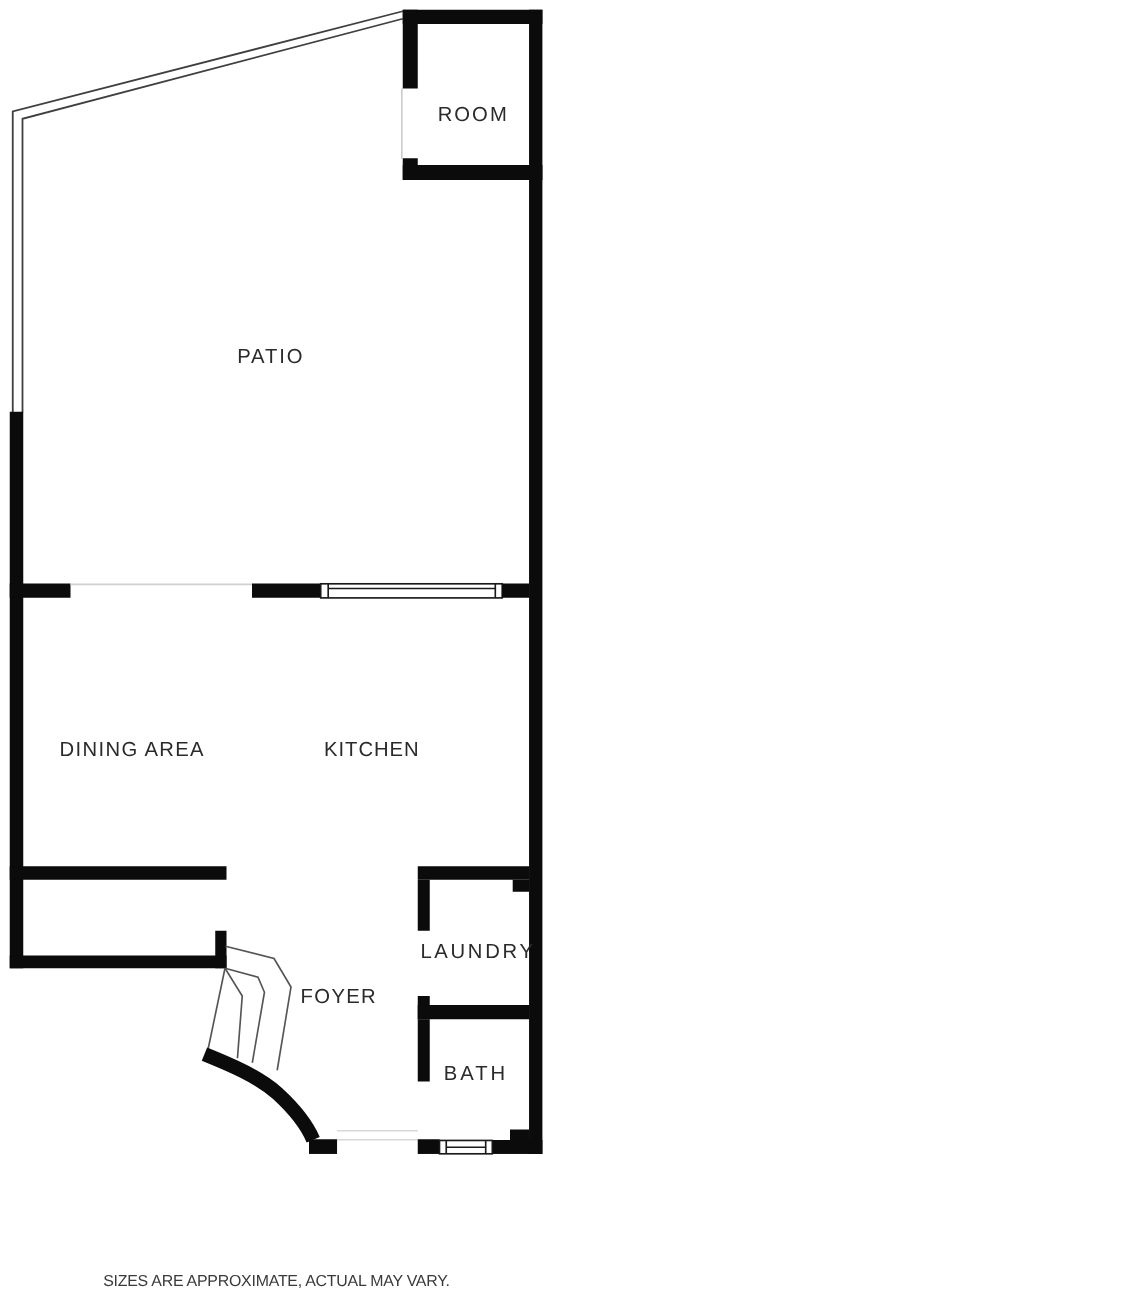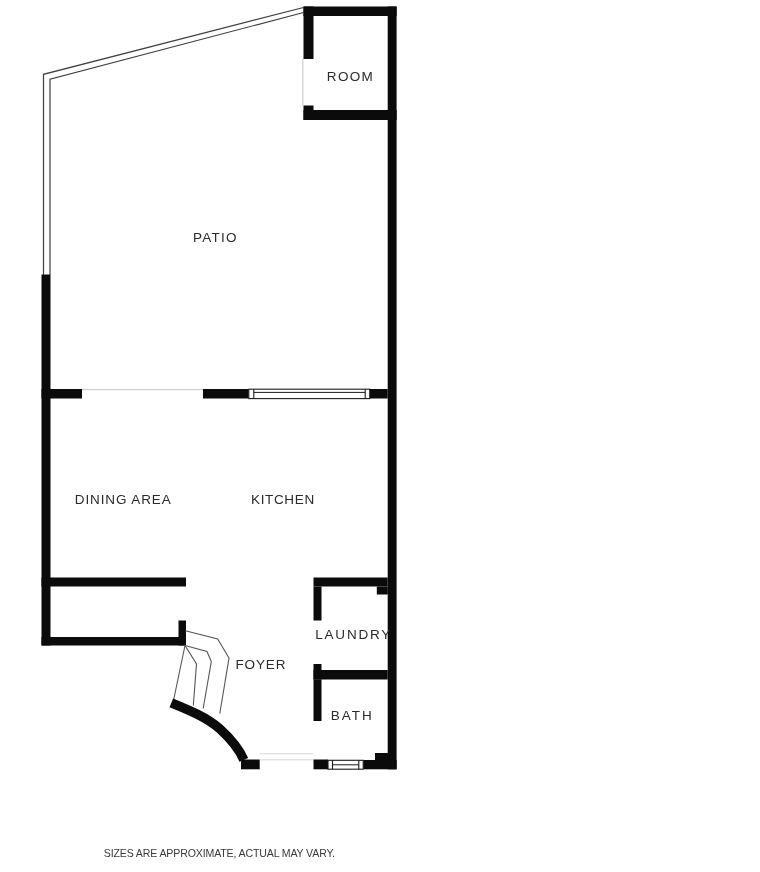--- a/index.html
+++ b/index.html
@@ -1,16 +1,16 @@
 <!DOCTYPE html>
 <html><head>
 <meta charset="utf-8">
 <style>
   html,body{margin:0;padding:0;background:#ffffff;}
-  .wrap{width:660px;height:872px;position:relative;background:#ffffff;overflow:hidden;margin-left:35px;}
+  .wrap{width:660px;height:872px;position:relative;background:#ffffff;overflow:hidden;}
   text{font-family:"Liberation Sans",sans-serif;fill:#2b2b2b;}
   .lbl{font-size:13.5px;letter-spacing:1px;}
 </style>
 </head>
 <body>
 <div class="wrap">
 <svg width="760" height="872" viewBox="0 0 760 872" xmlns="http://www.w3.org/2000/svg">
 
   <rect x="0" y="0" width="760" height="872" fill="#ffffff"></rect>
 

